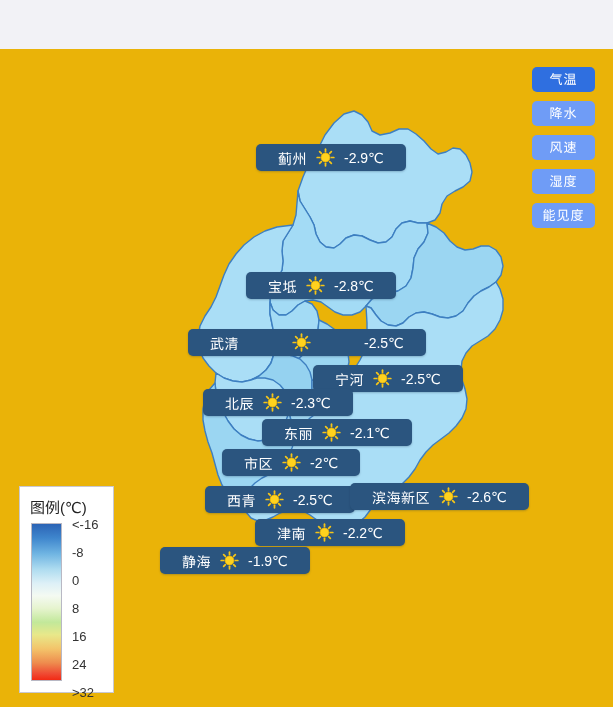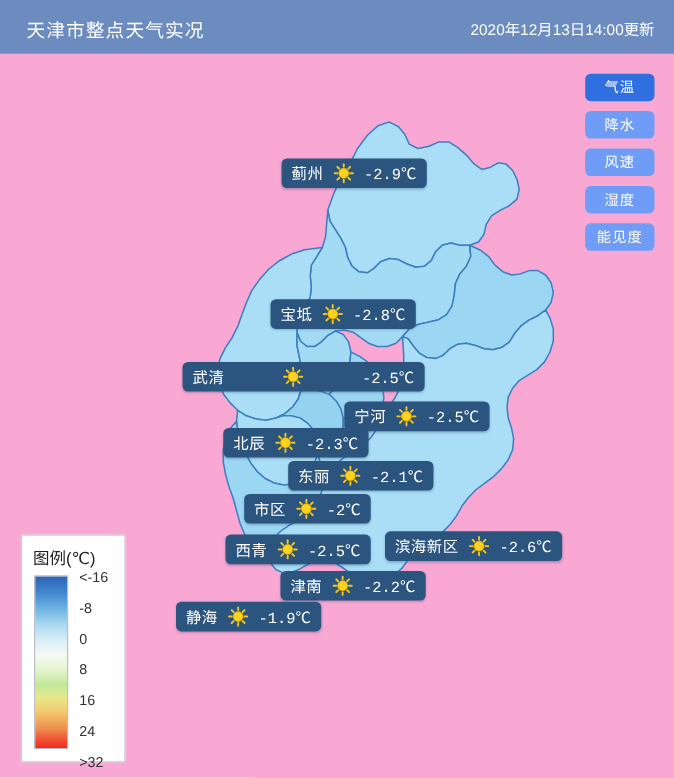--- a/index.html
+++ b/index.html
@@ -50,21 +50,21 @@
     white-space: nowrap;
   }
 
   
   .stage {
     position: absolute;
     left: 0;
     top: 49px;
     width: 613px;
     height: 658px;
-    background: #f9a8d4;
+    background: #eab308;
     overflow: hidden;
   }
 
   
   .map-svg {
     position: absolute;
     left: 0;
     top: 0;
     width: 613px;
     height: 658px;
@@ -107,26 +107,25 @@
   }
 
   
   .station {
     position: absolute;
     height: 27px;
     border-radius: 5px;
     background: #2b557f;
     display: flex;
     align-items: center;
-    padding: 0 9px;
+    padding: 0 22px;
     box-sizing: border-box;
     white-space: nowrap;
     cursor: pointer;
     box-shadow: 0 1px 2px rgba(20,45,75,0.25);
-    font-family: Liberation Mono, monospace;
   }
   .station-name {
     font-size: 14px;
     color: #ffffff;
     letter-spacing: 0.5px;
   }
   .station-icon {
     width: 19px;
     height: 19px;
     margin: 0 9px;
@@ -193,24 +192,20 @@
     font-size: 13px;
     color: #333333;
     white-space: nowrap;
   }
 </style>
 </head>
 <body>
 
 <div id="app">
 
-  <div class="header">
-    <div class="header-title">天津市整点天气实况</div>
-    <div class="header-update">2020年12月13日14:00更新</div>
-  </div>
 
   <div class="stage">
 
     <svg class="map-svg" viewBox="0 0 613 658" preserveAspectRatio="none">
 
       <path class="district-shape tone-c" d="M303,128 L310,112 L318,100 L325,86 L334,74 L344,65 L354,62 L362,66 L368,73 L372,82
            L380,86 L390,84 L399,80 L408,80 L416,85 L424,92 L431,100 L438,105 L446,103 L453,99
            L460,100 L466,106 L470,114 L472,123 L470,132 L463,138 L455,142 L447,147 L442,155
            L440,164 L435,171 L427,174 L418,174 L410,172 L402,174 L396,180 L392,188 L386,193
            L378,194 L370,191 L362,187 L354,186 L346,189 L340,195 L334,199 L326,198 L320,193
@@ -312,21 +307,21 @@
           <line x1="4.6" y1="4.6" x2="6.8" y2="6.8"></line>
             <line x1="17.2" y1="17.2" x2="19.4" y2="19.4"></line>
           <line x1="4.6" y1="19.4" x2="6.8" y2="17.2"></line>
             <line x1="17.2" y1="6.8" x2="19.4" y2="4.6"></line>
         </g>
         <circle cx="12" cy="12" r="5.6" fill="#FFD21E" stroke="#F0B400" stroke-width="1"></circle>
       </svg>
       <span class="station-temp">-2.8℃</span>
     </div>
 
-    <div class="station" style="left:166px; top:280px;gap:44px;">
+    <div class="station" style="left:188px; top:280px;gap:44px;">
       <span class="station-name">武清</span>
       <svg class="station-icon" viewBox="0 0 24 24">
         <g stroke="#F5C518" stroke-width="2.2" stroke-linecap="round">
           <line x1="12" y1="1.5" x2="12" y2="4.6"></line>
             <line x1="12" y1="19.4" x2="12" y2="22.5"></line>
           <line x1="1.5" y1="12" x2="4.6" y2="12"></line>
             <line x1="19.4" y1="12" x2="22.5" y2="12"></line>
           <line x1="4.6" y1="4.6" x2="6.8" y2="6.8"></line>
             <line x1="17.2" y1="17.2" x2="19.4" y2="19.4"></line>
           <line x1="4.6" y1="19.4" x2="6.8" y2="17.2"></line>

